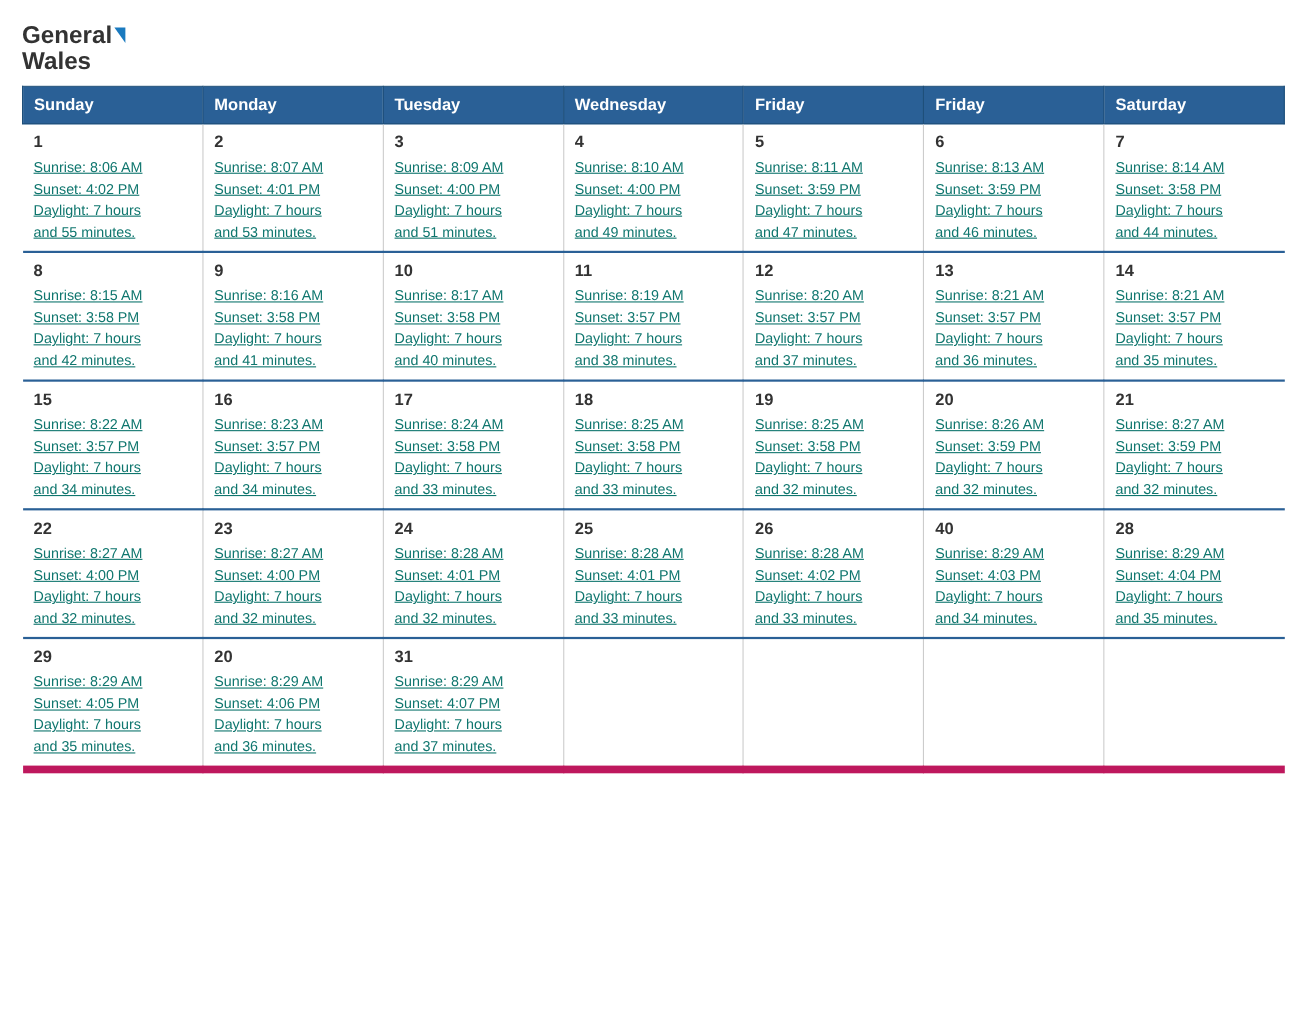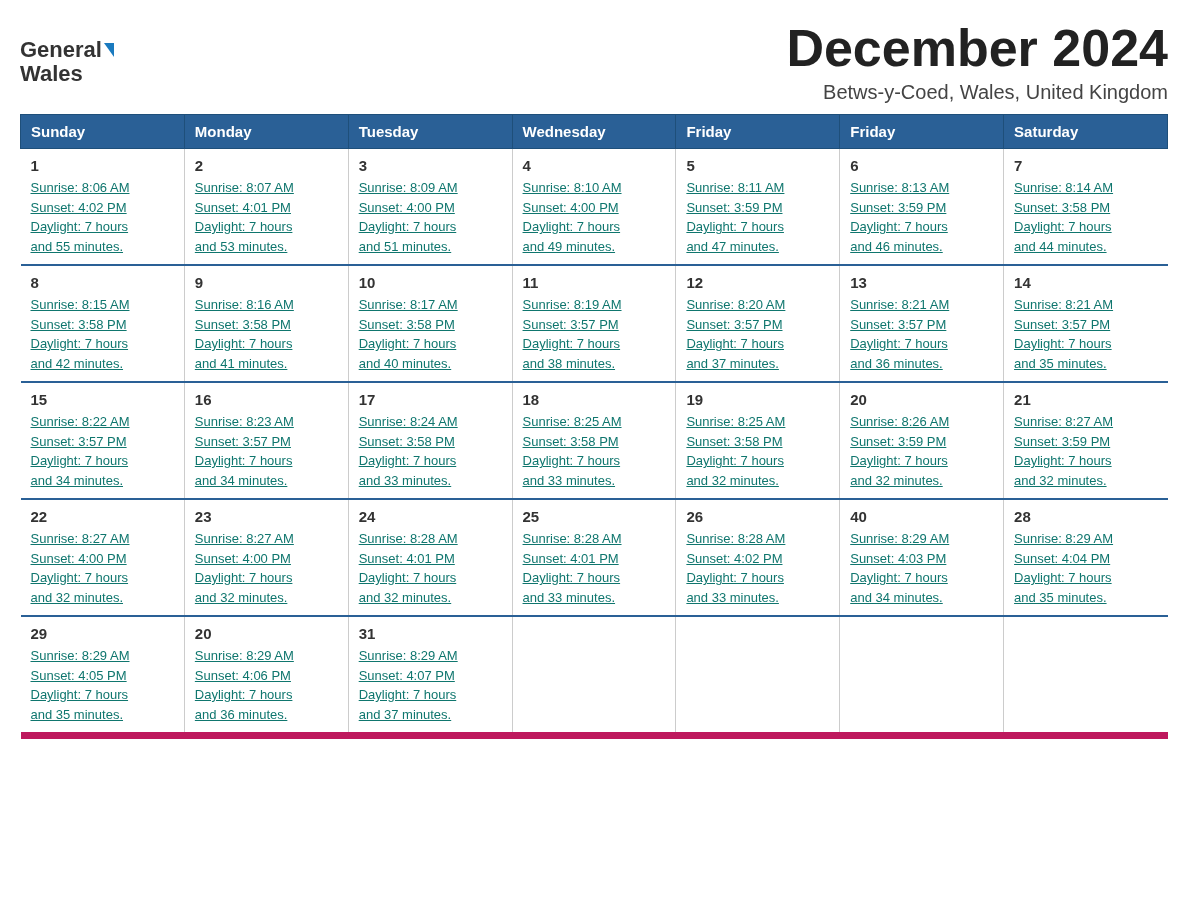--- a/index.html
+++ b/index.html
@@ -6,21 +6,21 @@
     body {
       font-family: Arial, sans-serif;
       background: #fff;
       padding: 20px;
       width: 1188px;
       min-height: 918px;
     }
     .header {
       display: flex;
       justify-content: space-between;
-      align-items: center;
+      align-items: flex-start;
       margin-bottom: 10px;
     }
     .logo {
       display: flex;
       flex-direction: column;
       align-items: flex-start;
     }
     .logo-text {
       font-size: 22px;
       font-weight: bold;
@@ -107,24 +107,20 @@
 </head>
 <body>
 
 <div class="header">
   <div class="logo">
     <div class="logo-line1">
       <span class="logo-text">General</span>
       <span class="logo-arrow"></span>
     </div>
     <span class="logo-text blue">Wales</span>
-  </div>
-  <div class="title-block">
-    <div class="month-title">December 2024</div>
-    <div class="location">Betws-y-Coed, Wales, United Kingdom</div>
   </div>
 </div>
 
 <table>
   <thead>
     <tr>
       <th>Sunday</th>
       <th>Monday</th>
       <th>Tuesday</th>
       <th>Wednesday</th>

